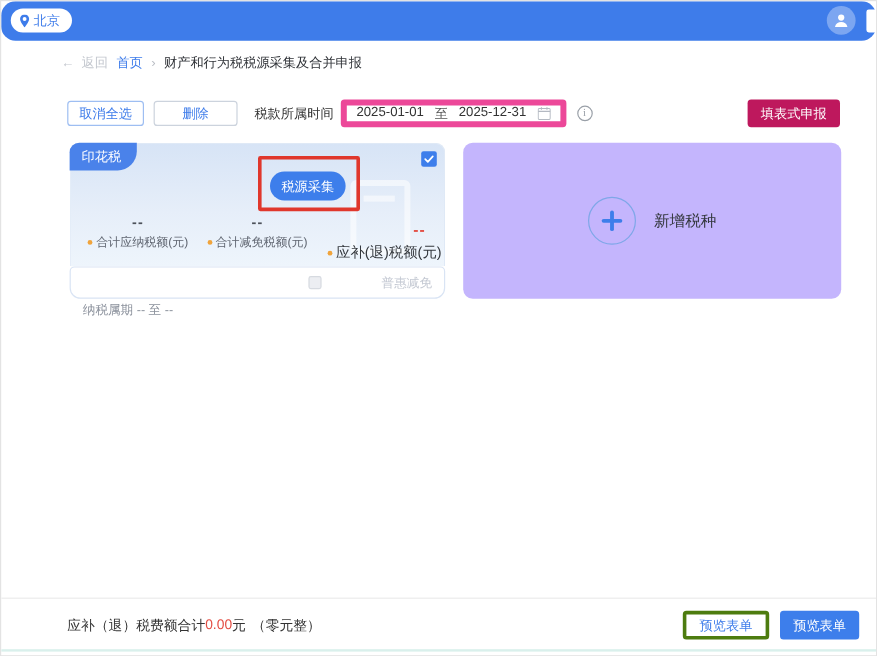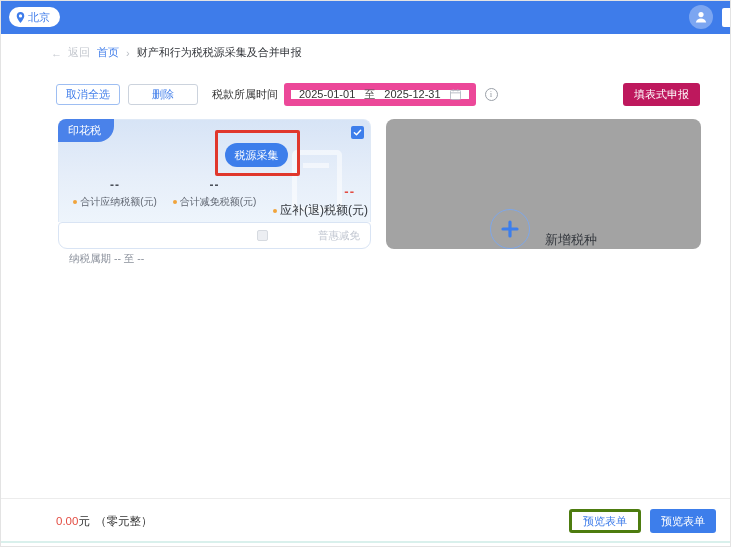--- a/index.html
+++ b/index.html
@@ -3,21 +3,21 @@
 <meta charset="utf-8">
 <style>
   * { margin:0; padding:0; box-sizing:border-box; }
   html,body { background:#f5f5f5; }
   body { font-family:"Liberation Sans","DejaVu Sans",sans-serif; }
   .window {
     position:relative; width:731px; height:547px; background:#ffffff;
     border:1px solid #e3e3e3; overflow:hidden; margin:0 auto;
   }
   
-  .topbar { position:absolute; top:0; left:0; width:100%; height:33px; background:#3E7CEA; }
+  .topbar { position:absolute; top:0; left:0; width:100%; height:33px; background:#3E7CEA;border-radius:12px; }
   .location-pill {
     position:absolute; left:8px; top:6px; height:20px; background:#fff; border-radius:10px;
     color:#3E7CEA; font-size:11px; display:flex; align-items:center; gap:3px; padding:0 10px 0 7px;
     cursor:pointer;
   }
   .avatar {
     position:absolute; right:17px; top:4px; width:24px; height:24px; border-radius:50%;
     background:rgba(255,255,255,.32); display:flex; align-items:center; justify-content:center; cursor:pointer;
   }
   .topbar-edge { position:absolute; right:-4px; top:7px; width:12px; height:19px; background:#fff; border-radius:2px; }
@@ -27,21 +27,21 @@
   .crumb-home { color:#3E7CEA; cursor:pointer; }
   .crumb-sep { color:#b9bdc4; }
   .crumb-current { color:#303338; }
   
   .toolbar { position:absolute; top:81px; left:55px; right:30px; height:24px; display:flex; align-items:center; }
   .btn { font-size:11px; border-radius:3px; cursor:pointer; display:inline-flex; align-items:center; justify-content:center; }
   .btn-outline-blue { height:21px; padding:0 9px; background:#fff; border:1px solid #9ebef2; color:#3E7CEA; }
   .btn-outline-gray { height:21px; padding:0 23px; background:#fff; border:1px solid #ccd3dd; color:#3E7CEA; margin-left:8px; }
   .toolbar-label { font-size:11px; color:#333; margin-left:14px; }
   .date-box {
-    height:23px; border:7px solid #ec4899; border-radius:3px; display:flex; align-items:center;
+    height:23px; border:5px solid #ec4899; border-radius:3px; display:flex; align-items:center;
     padding:0 8px; margin-left:6px; gap:9px; font-size:11px; color:#333; background:#fff;
   }
   .date-val { cursor:text; }
   .date-to { color:#555; }
   .info-icon { margin-left:9px; width:13px; height:13px; border:1px solid #9aa0a8; border-radius:50%;
     color:#9aa0a8; font-size:9px; line-height:11px; text-align:center; cursor:pointer; font-family:"Liberation Serif","DejaVu Serif",serif; }
   .toolbar-spacer { flex:1; }
   .btn-primary { background:#be185d; color:#fff; border:none; height:23px; padding:0 11px; }
   
   .tax-card { position:absolute; left:57px; top:118px; width:313px; height:130px; cursor:pointer; }
@@ -84,22 +84,22 @@
     border:1px solid #d9e4f4; border-radius:4px 4px 9px 9px;
     display:flex; align-items:center; padding:0 10px; font-size:10.5px;
   }
   .period-text { color:#8b919c;margin-top:46px; }
   .strip-spacer { flex:1; }
   .relief-wrap { display:flex; align-items:center; gap:4px; cursor:pointer; }
   .relief-box { width:11px; height:11px; background:#eceef2; border:1px solid #d6dae0; border-radius:2px; }
   .relief-label { color:#c3c8d2;margin-left:46px; }
   
   .add-panel {
-    position:absolute; left:385px; top:118px; width:315px; height:130px; background:#a3a3a3;
-    border-radius:8px; display:flex; align-items:flex-end; justify-content:center; gap:15px; cursor:pointer;
+    position:absolute; left:385px; top:118px; width:315px; height:130px; background:#c4b5fd;
+    border-radius:8px; display:flex; align-items:center; justify-content:center; gap:15px; cursor:pointer;
   }
   .plus-circle {
     width:40px; height:40px; border:1px solid #7fa7e8; border-radius:50%; background:transparent;
     display:flex; align-items:center; justify-content:center;
   }
   .add-label { font-size:13px; color:#33373d; }
   
   .footer-divider { position:absolute; left:0; right:0; top:497px; height:1px; background:#ececec; }
   .footer { position:absolute; top:506px; left:55px; right:14px; height:28px; display:flex; align-items:center; font-size:11.5px; color:#333; }
   .total-value { color:#E34D43; margin:0 0; }
@@ -216,20 +216,21 @@
       <svg width="20" height="20" viewBox="0 0 20 20">
         <line x1="10" y1="3" x2="10" y2="17" stroke="#3D7EEB" stroke-width="3.2" stroke-linecap="round"></line>
         <line x1="3" y1="10" x2="17" y2="10" stroke="#3D7EEB" stroke-width="3.2" stroke-linecap="round"></line>
       </svg>
     </div>
     <span class="add-label">新增税种</span>
   </div>
 
   <div class="footer-divider"></div>
   <div class="footer">
+    <span>应补（退）税费额合计</span>
     <span class="total-value">0.00</span>
     <span class="total-unit">元</span>
     <span>（零元整）</span>
     <span class="footer-spacer"></span>
     <button class="btn preview-btn">预览表单</button>
     <button class="btn submit-btn">预览表单</button>
   </div>
   <div class="bottom-line"></div>
 
 </div>

